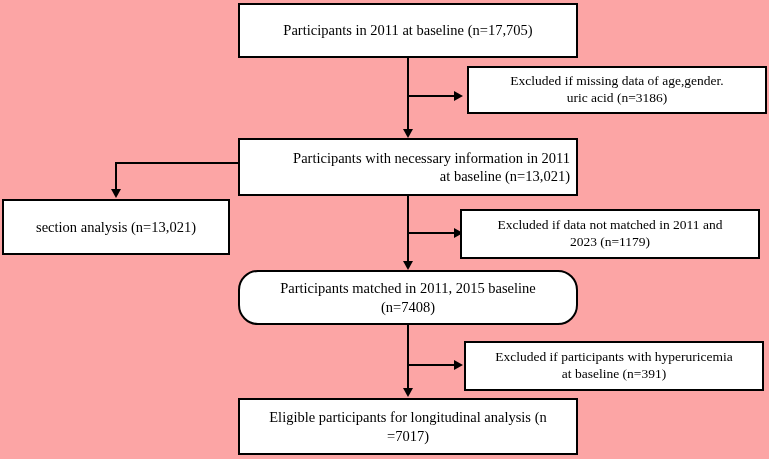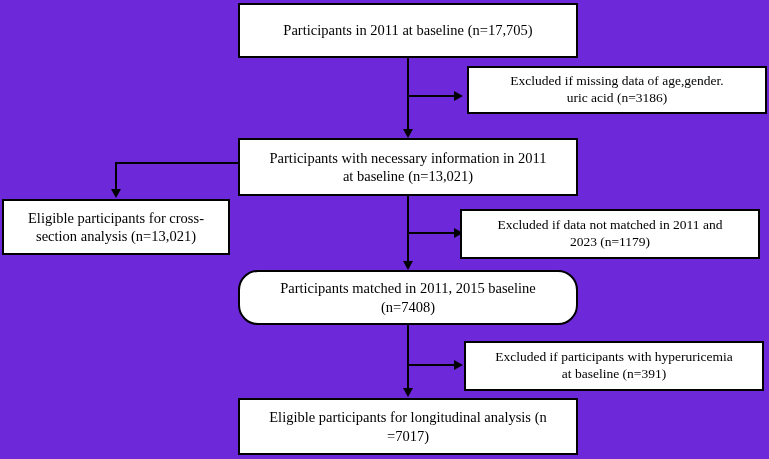--- a/index.html
+++ b/index.html
@@ -4,21 +4,21 @@
 <style>
   html, body {
     margin: 0;
     padding: 0;
     background: #ffffff;
   }
   #flowchart {
     position: relative;
     width: 769px;
     height: 459px;
-    background: #6d28d9;
+    background: #fca5a5;
     font-family: "Liberation Serif", "DejaVu Serif", serif;
     overflow: hidden;
   }
   .node {
     position: absolute;
     box-sizing: border-box;
     border: 2px solid #000000;
     background: #ffffff;
     display: flex;
     align-items: center;
@@ -29,21 +29,21 @@
     padding: 2px 6px;
     z-index: 2;
   }
   .node span {
     display: block;
     width: 100%;
   }
   
   .main-node { font-size: 14.5px; }
   #node-baseline       { left: 238px; top: 3px;   width: 340px; height: 55px; }
-  #node-necessary      { left: 238px; top: 138px; width: 340px; height: 58px; }
+  #node-necessary      { left: 238px; top: 138px; width: 340px; height: 58px; text-align: right; }
   #node-matched        { left: 238px; top: 270px; width: 340px; height: 55px; border-radius: 20px; }
   #node-longitudinal   { left: 238px; top: 398px; width: 340px; height: 57px; }
   
   #node-crosssection   { left: 2px;   top: 199px; width: 228px; height: 56px; font-size: 14.5px; }
   
   .excl-node { font-size: 13.5px; }
   #node-excl-missing   { left: 467px; top: 66px;  width: 300px; height: 48px; }
   #node-excl-unmatched { left: 460px; top: 209px; width: 300px; height: 50px; }
   #node-excl-hyper     { left: 464px; top: 341px; width: 300px; height: 50px; }
 
@@ -101,21 +101,20 @@
       <span>at baseline (n=13,021)</span>
     </span>
   </div>
 
   <div class="conn h" id="branch-left-h" style="left:115px; top:162px; width:124px;"></div>
   <div class="conn v" id="branch-left-v" style="left:115px; top:162px; height:28px;"></div>
   <div class="arrow-down" id="arrow-left" style="left:111px; top:189px;"></div>
 
   <div class="node" id="node-crosssection">
     <span>
-      <span>Eligible participants for cross-</span>
       <span>section analysis (n=13,021)</span>
     </span>
   </div>
 
   <div class="conn v" id="trunk-2" style="left:407px; top:196px; height:66px;"></div>
   <div class="arrow-down" id="arrow-2" style="left:403px; top:261px;"></div>
 
   <div class="conn h" id="branch-2" style="left:407px; top:232px; width:48px;"></div>
   <div class="arrow-right" id="arrow-branch-2" style="left:454px; top:228px;"></div>
 

